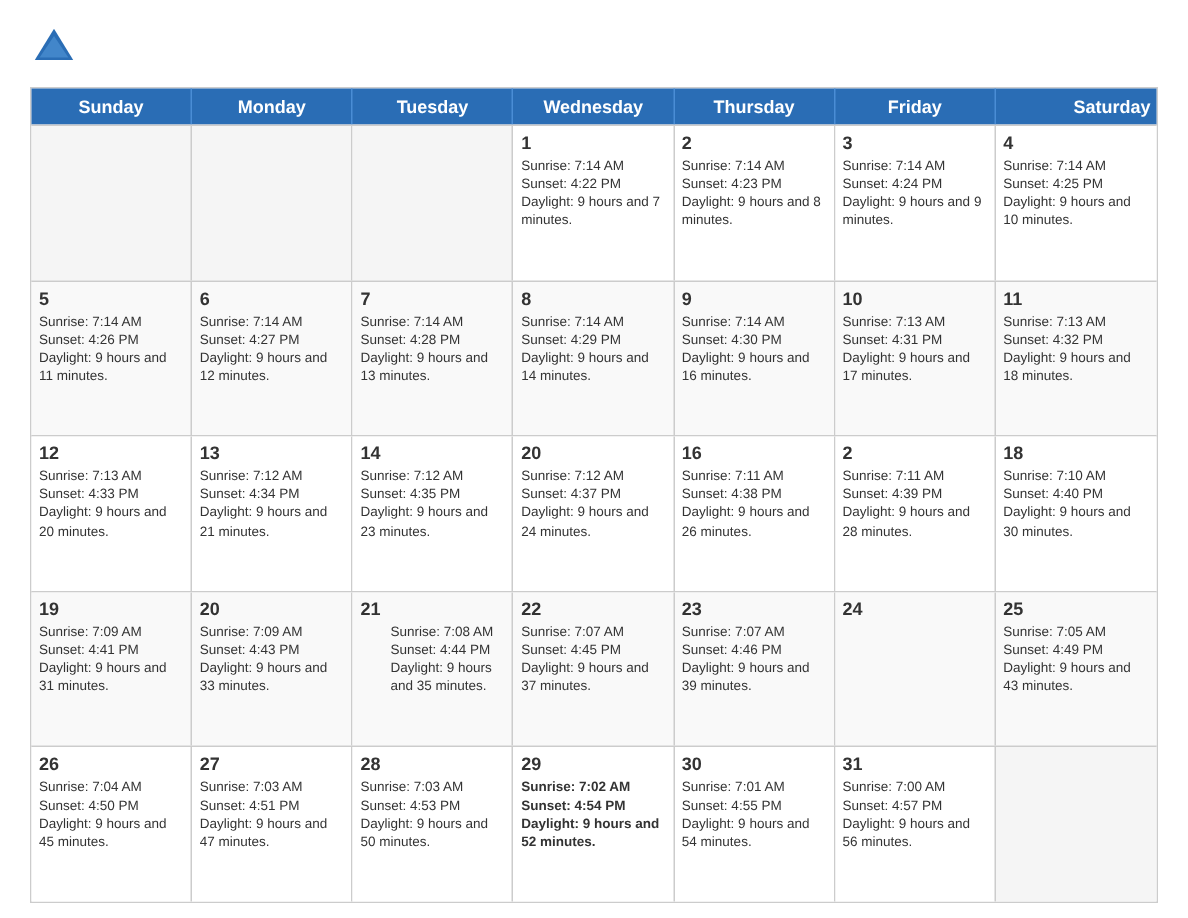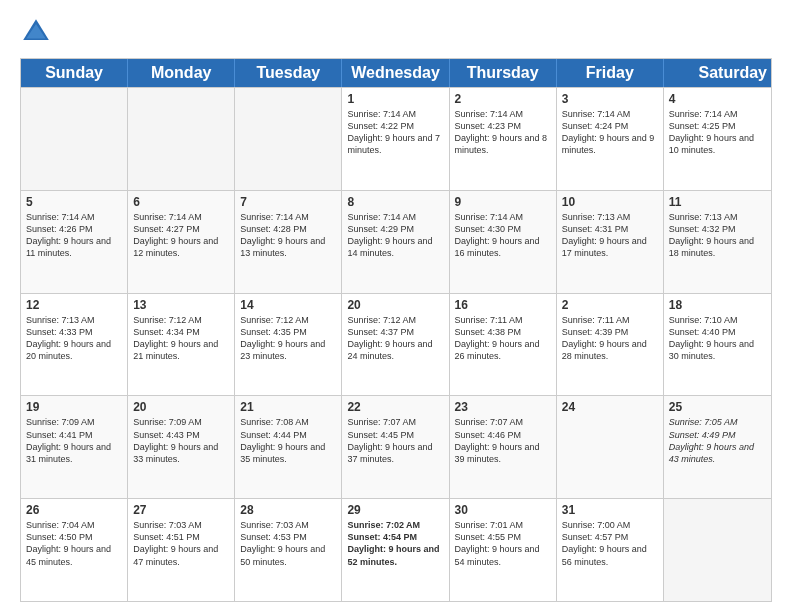--- a/index.html
+++ b/index.html
@@ -65,21 +65,21 @@
       flex-direction: column;
       border: 1px solid #ccc;
     }
     .cal-header {
       display: grid;
       grid-template-columns: repeat(7, 1fr);
       background: #2a6db5;
     }
     .cal-header-cell {
       color: #fff;
-      font-size: 16px;
+      font-size: 12px;
       font-weight: bold;
       padding: 5px 4px;
       text-align: center;
       border-right: 1px solid #4a8dd5;
     }
     .cal-header-cell:last-child { border-right: none; text-align: right; }
     .cal-body {
       display: flex;
       flex-direction: column;
       flex: 1;
@@ -270,42 +270,42 @@
 Daylight: 9 hours and 31 minutes.</div>
           </div>
           <div class="cal-cell alt-bg">
             <span class="day-num">20</span>
             <div class="cell-text" style="white-space: pre-wrap;">Sunrise: 7:09 AM
 Sunset: 4:43 PM
 Daylight: 9 hours and 33 minutes.</div>
           </div>
           <div class="cal-cell alt-bg">
             <span class="day-num">21</span>
-            <div class="cell-text" style="white-space: pre-wrap;">Sunrise: 7:08 AM
+            <div class="cell-text" style="white-space: pre-wrap; margin-left: 20px;">Sunrise: 7:08 AM
 Sunset: 4:44 PM
 Daylight: 9 hours and 35 minutes.</div>
           </div>
           <div class="cal-cell alt-bg">
             <span class="day-num">22</span>
             <div class="cell-text" style="white-space: pre-wrap;">Sunrise: 7:07 AM
 Sunset: 4:45 PM
 Daylight: 9 hours and 37 minutes.</div>
           </div>
           <div class="cal-cell alt-bg">
             <span class="day-num">23</span>
             <div class="cell-text" style="white-space: pre-wrap;">Sunrise: 7:07 AM
 Sunset: 4:46 PM
 Daylight: 9 hours and 39 minutes.</div>
           </div>
           <div class="cal-cell alt-bg">
             <span class="day-num">24</span>
           </div>
           <div class="cal-cell alt-bg">
             <span class="day-num">25</span>
-            <div class="cell-text" style="white-space: pre-wrap; font-style: italic;">Sunrise: 7:05 AM
+            <div class="cell-text" style="white-space: pre-wrap;">Sunrise: 7:05 AM
 Sunset: 4:49 PM
 Daylight: 9 hours and 43 minutes.</div>
           </div>
         </div>
         <div class="cal-row">
           <div class="cal-cell">
             <span class="day-num">26</span>
             <div class="cell-text" style="white-space: pre-wrap;">Sunrise: 7:04 AM
 Sunset: 4:50 PM
 Daylight: 9 hours and 45 minutes.</div>

